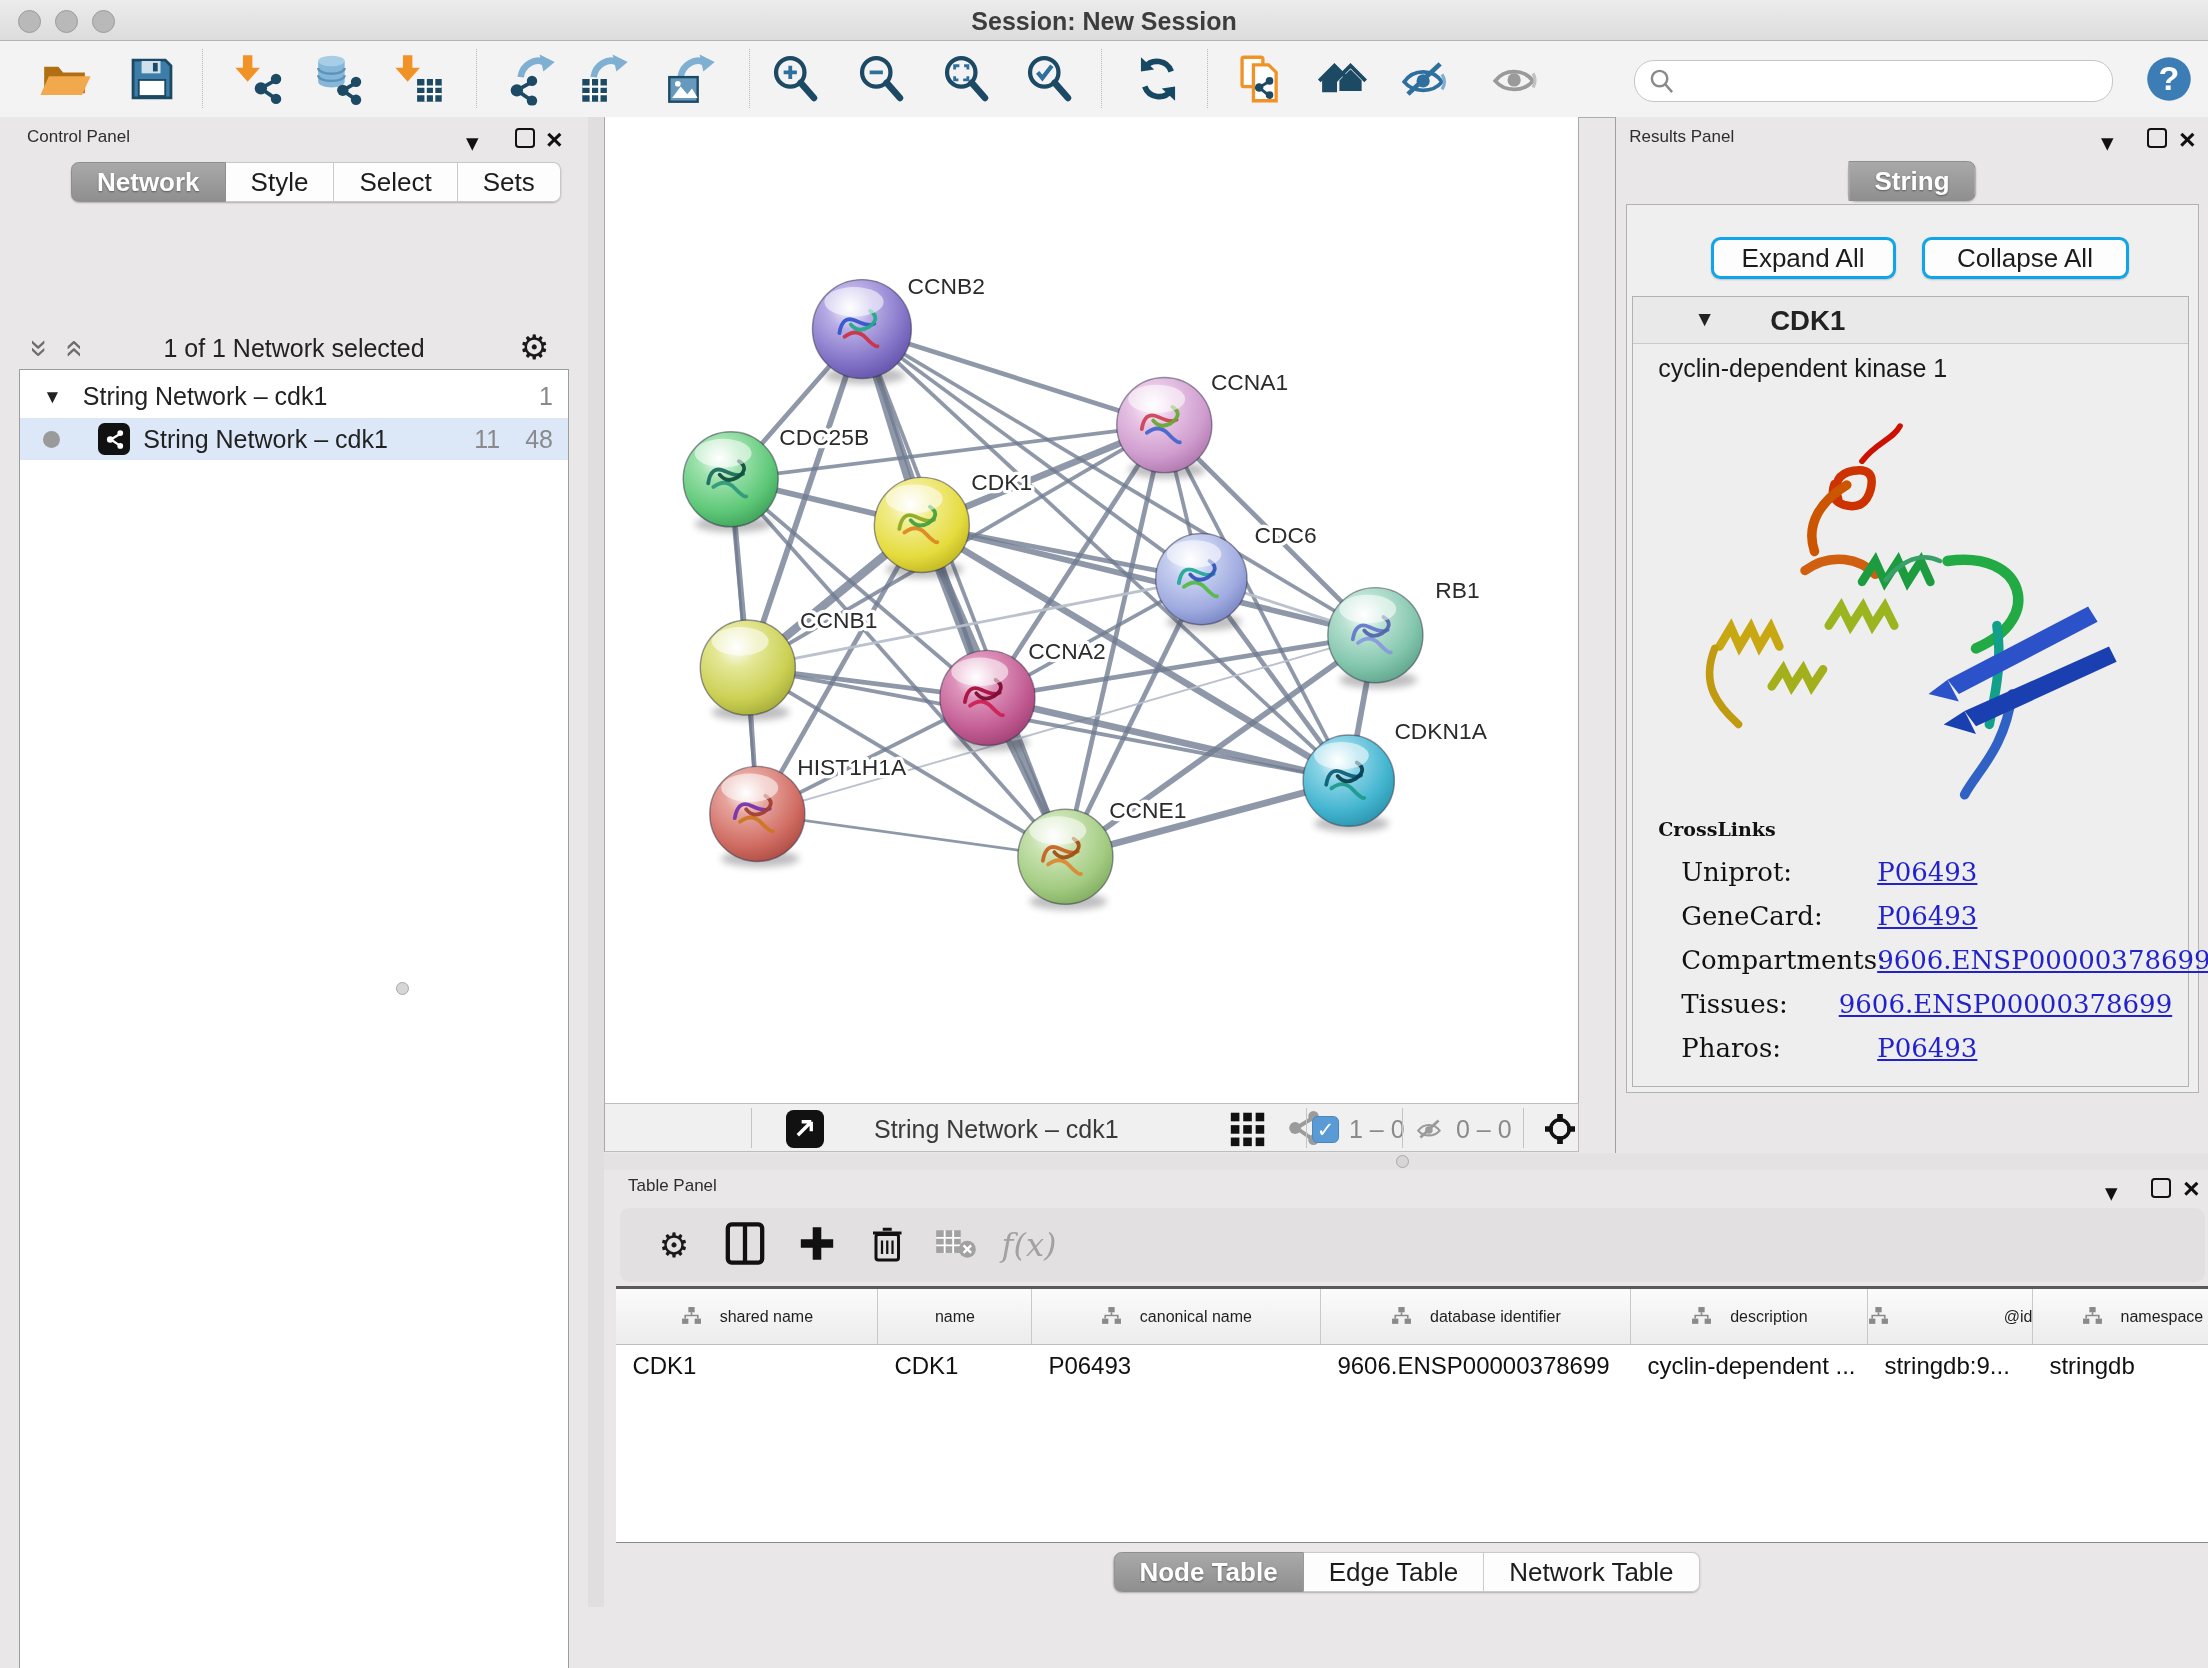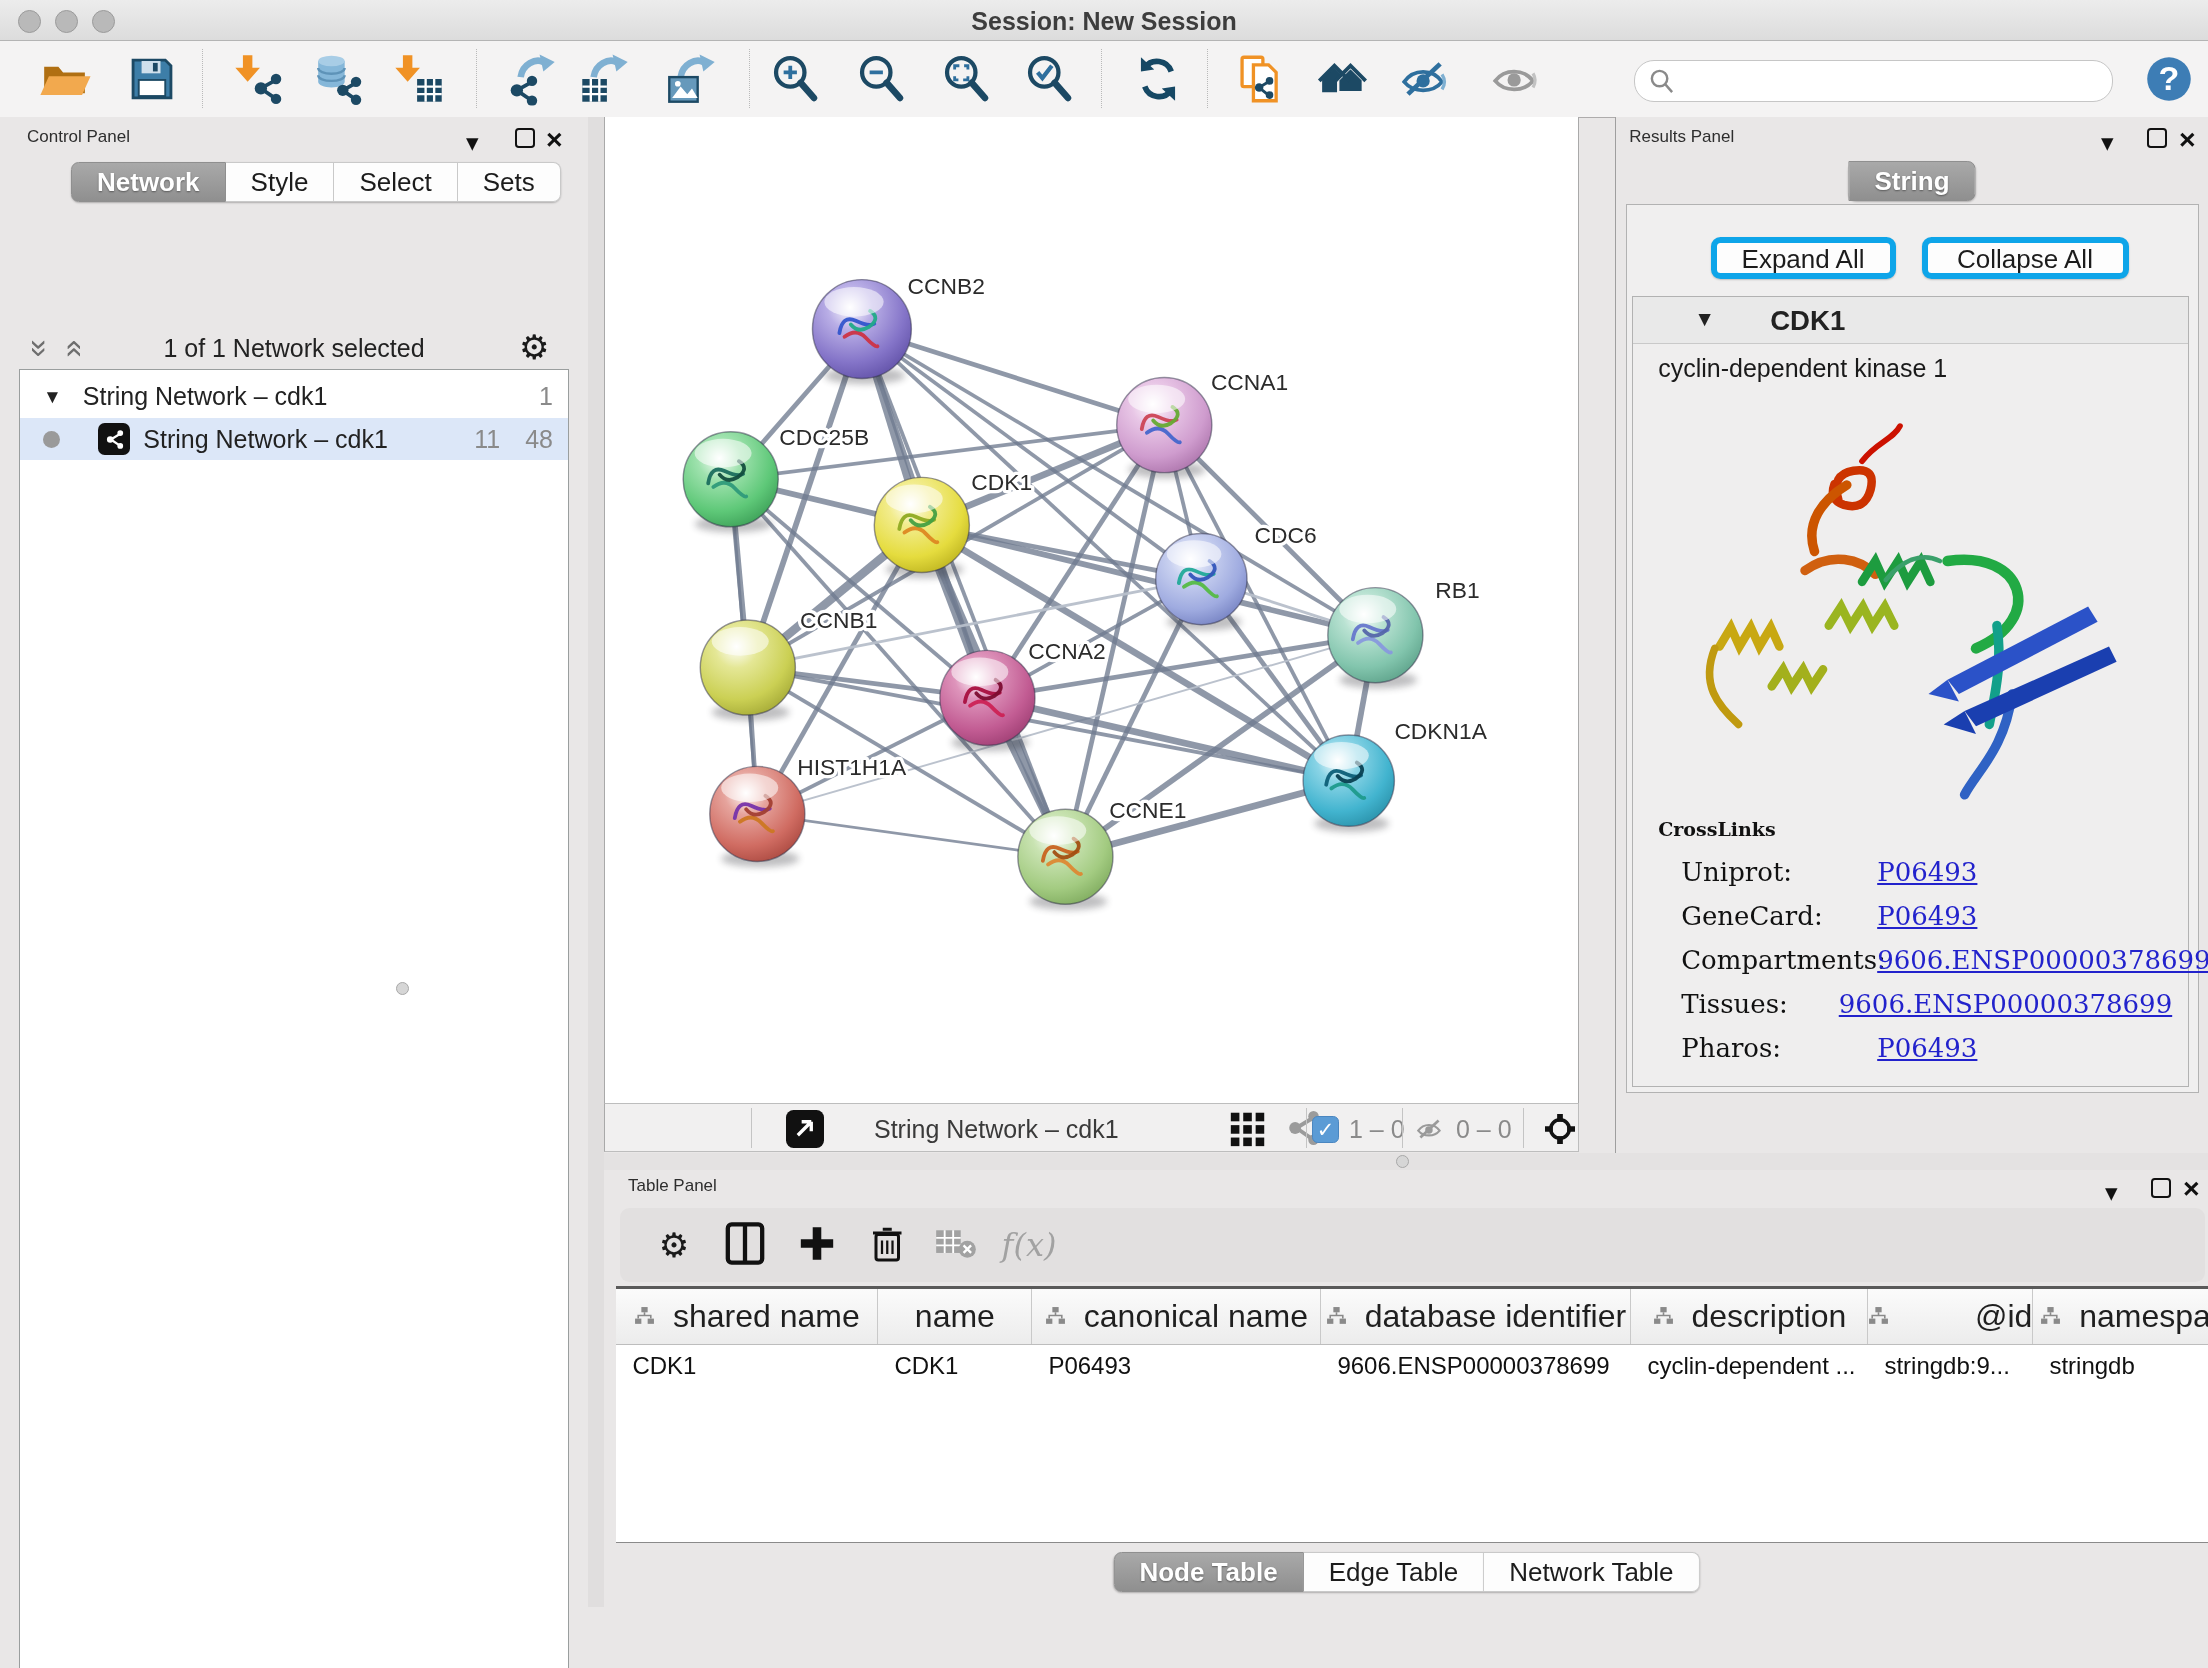--- a/index.html
+++ b/index.html
@@ -33,35 +33,35 @@
   
   #net-splitter{position:absolute;left:588px;top:117px;width:16px;height:1490px;background:#e0dede;}
   #canvas{position:absolute;left:604px;top:117px;width:975px;height:986px;background:#fff;border-left:1px solid #a9a9a9;border-right:1px solid #a9a9a9;box-sizing:border-box;}
   #net-toolbar{position:absolute;left:604px;top:1103px;width:975px;height:49px;background:#f1f0f0;border:1px solid #bdbdbd;border-left:1px solid #a9a9a9;box-sizing:border-box;}
   .ntsep{position:absolute;top:3.8px;height:40px;border-left:1px solid #c4c4c4;}
   .ntlabel{position:absolute;font-size:25px;color:#4b4b4b;top:10.5px;}
   #h-splitter{position:absolute;left:604px;top:1153px;width:1605px;height:17px;background:#e4e2e2;}
   
   #results-panel{position:absolute;left:1615px;top:117px;width:593px;height:1036px;background:#e9e7e7;border-left:1.9px solid #9f9f9f;box-sizing:border-box;}
   #rp-outer{position:absolute;left:9.5px;top:87px;width:573px;height:889px;background:#f0efef;border:1.9px solid #b2b2b2;box-sizing:border-box;}
-  .rp-btn{position:absolute;top:32px;height:42px;background:#fdfdfd;border:6px solid #0ea5e9;border-radius:9.5px;font-size:26px;color:#1c1c1c;cursor:pointer;box-shadow:0 1px 1.9px rgba(0,0,0,.2);}
+  .rp-btn{position:absolute;top:32px;height:42px;background:#fdfdfd;border:3px solid #0ea5e9;border-radius:9.5px;font-size:26px;color:#1c1c1c;cursor:pointer;box-shadow:0 1px 1.9px rgba(0,0,0,.2);}
   #rp-inner{position:absolute;left:5.7px;top:91px;width:557px;height:791px;background:#efeeee;border:1.9px solid #b2b2b2;box-sizing:border-box;}
   #rp-sec-head{position:absolute;left:0;top:0;width:100%;height:46px;background:#e9e9e9;border-bottom:1px solid #c9c9c9;}
   #crosslinks{position:absolute;left:25px;top:521px;width:514px;font-family:"DejaVu Serif","Liberation Serif",serif;}
   .xl-head{font-size:19px;font-weight:bold;color:#111;margin-bottom:9.5px;}
   .xl-row{display:flex;height:44px;align-items:center;}
   .xl-label{width:219px;font-size:26px;color:#111;padding-left:23px;box-sizing:border-box;}
   .xl-link{font-size:26px;text-decoration:underline;cursor:pointer;}
   
   #table-panel{position:absolute;left:604px;top:1170px;width:1605px;height:438px;background:#e9e7e7;}
   #tp-toolbar{position:absolute;left:16px;top:38px;width:1585px;height:74px;background:#e2e0e0;border-radius:9.5px;}
   .tpbtn{position:absolute;top:37px;transform:translate(-50%,-50%);background:none;border:none;padding:0;cursor:pointer;}
   #tp-table{position:absolute;left:12.4px;top:116px;width:1592px;height:257px;background:#fff;border-top:3.8px solid #5a5a5a;border-bottom:1.9px solid #8a8a8a;box-sizing:border-box;overflow:hidden;}
   #tp-thead{display:flex;height:55px;background:linear-gradient(#fbfbfb,#ececec);border-bottom:1.9px solid #bdbdbd;}
-  .th{display:flex;align-items:center;justify-content:center;gap:18px;font-size:32px;color:#1f1f1f;border-right:1px solid #c9c9c9;box-sizing:border-box;flex:none;overflow:hidden;cursor:pointer;}
+  .th{display:flex;align-items:center;justify-content:center;gap:18px;font-size:16px;color:#1f1f1f;border-right:1px solid #c9c9c9;box-sizing:border-box;flex:none;overflow:hidden;cursor:pointer;}
   #tp-row{display:flex;height:42px;align-items:center;}
   .td{font-size:24px;color:#111;padding-left:16px;box-sizing:border-box;flex:none;overflow:hidden;white-space:nowrap;}
   
   #statusbar{position:absolute;left:0;top:1607px;width:100%;height:61px;background:#ebebeb;border-top:1.9px solid #c2c0c0;box-shadow:inset 0 1.9px 0 #fff;}
   .sbtn{position:absolute;top:6.7px;height:42px;background:#fcfcfc;border:1.9px solid #aeaeae;cursor:pointer;}
   .dot-handle{position:absolute;width:13.3px;height:13.3px;border-radius:50%;background:#d6d6d6;border:1px solid #a8a8a8;box-sizing:border-box;}
   .gear-glyph{font-size:34px;color:#1a1a1a;line-height:34px;}
   .fx{font-family:"DejaVu Serif","Liberation Serif",serif;font-style:italic;font-size:32px;color:#a2a2a2;}
 </style>
 </head>

